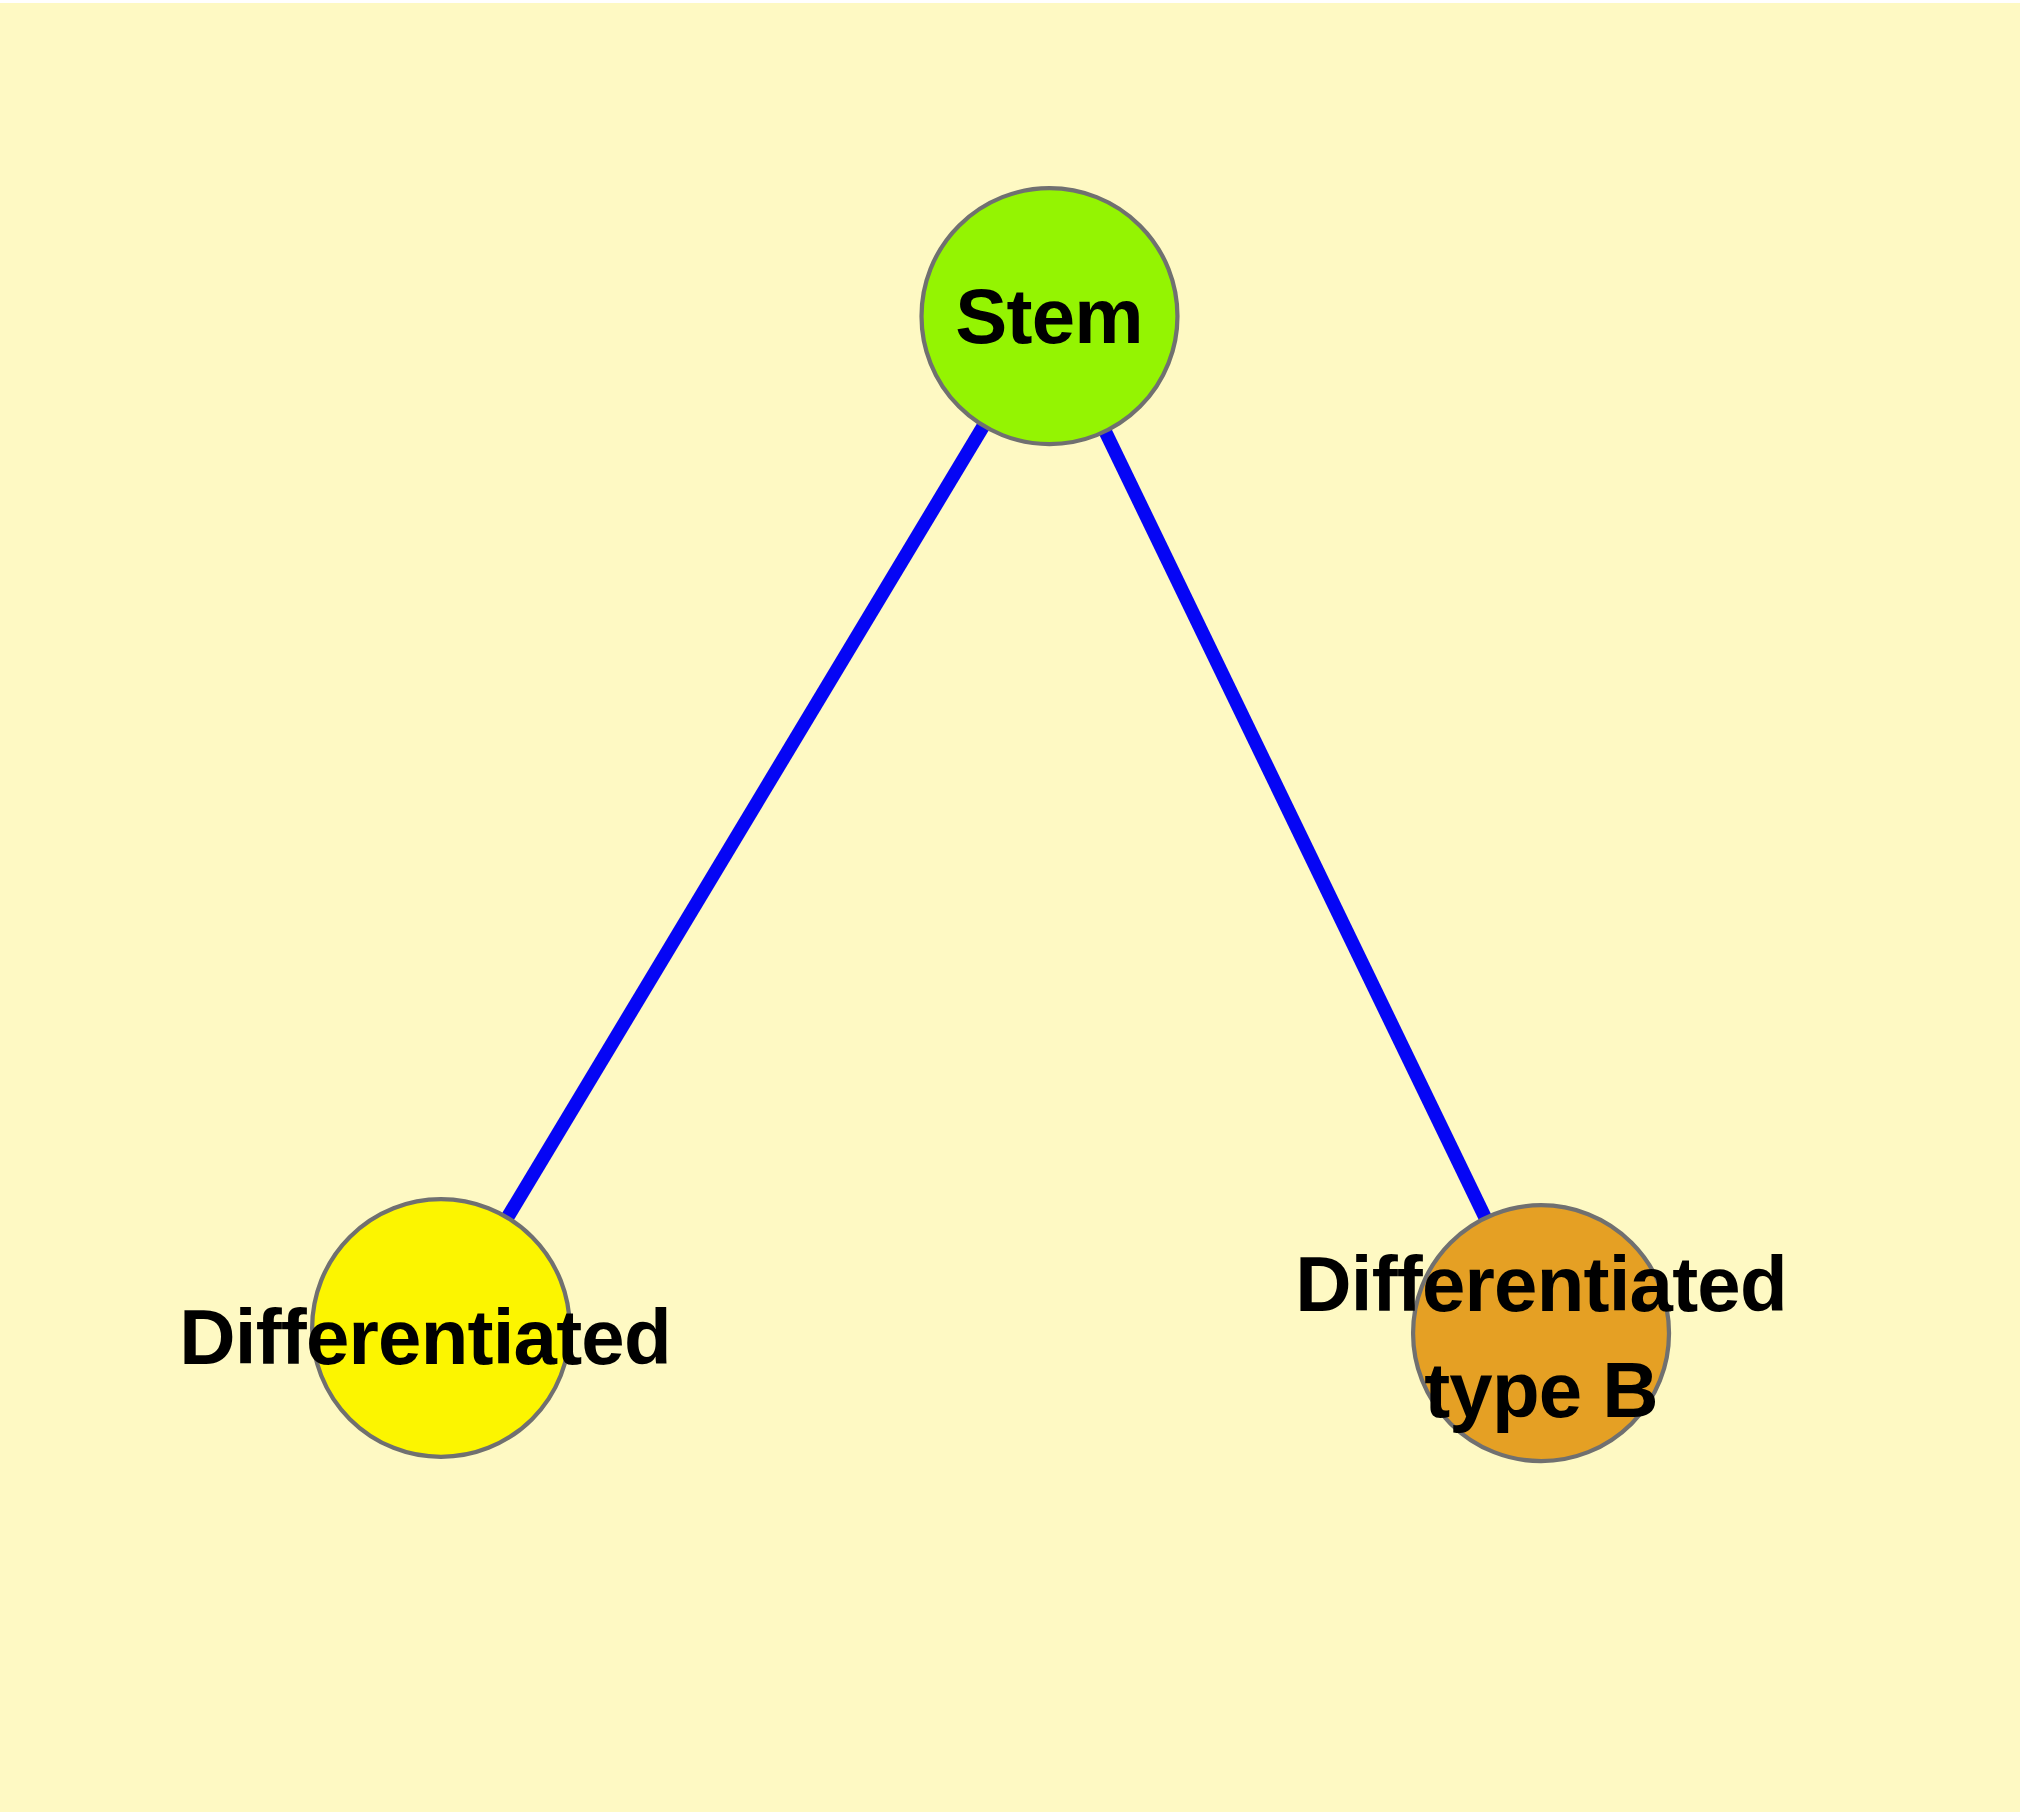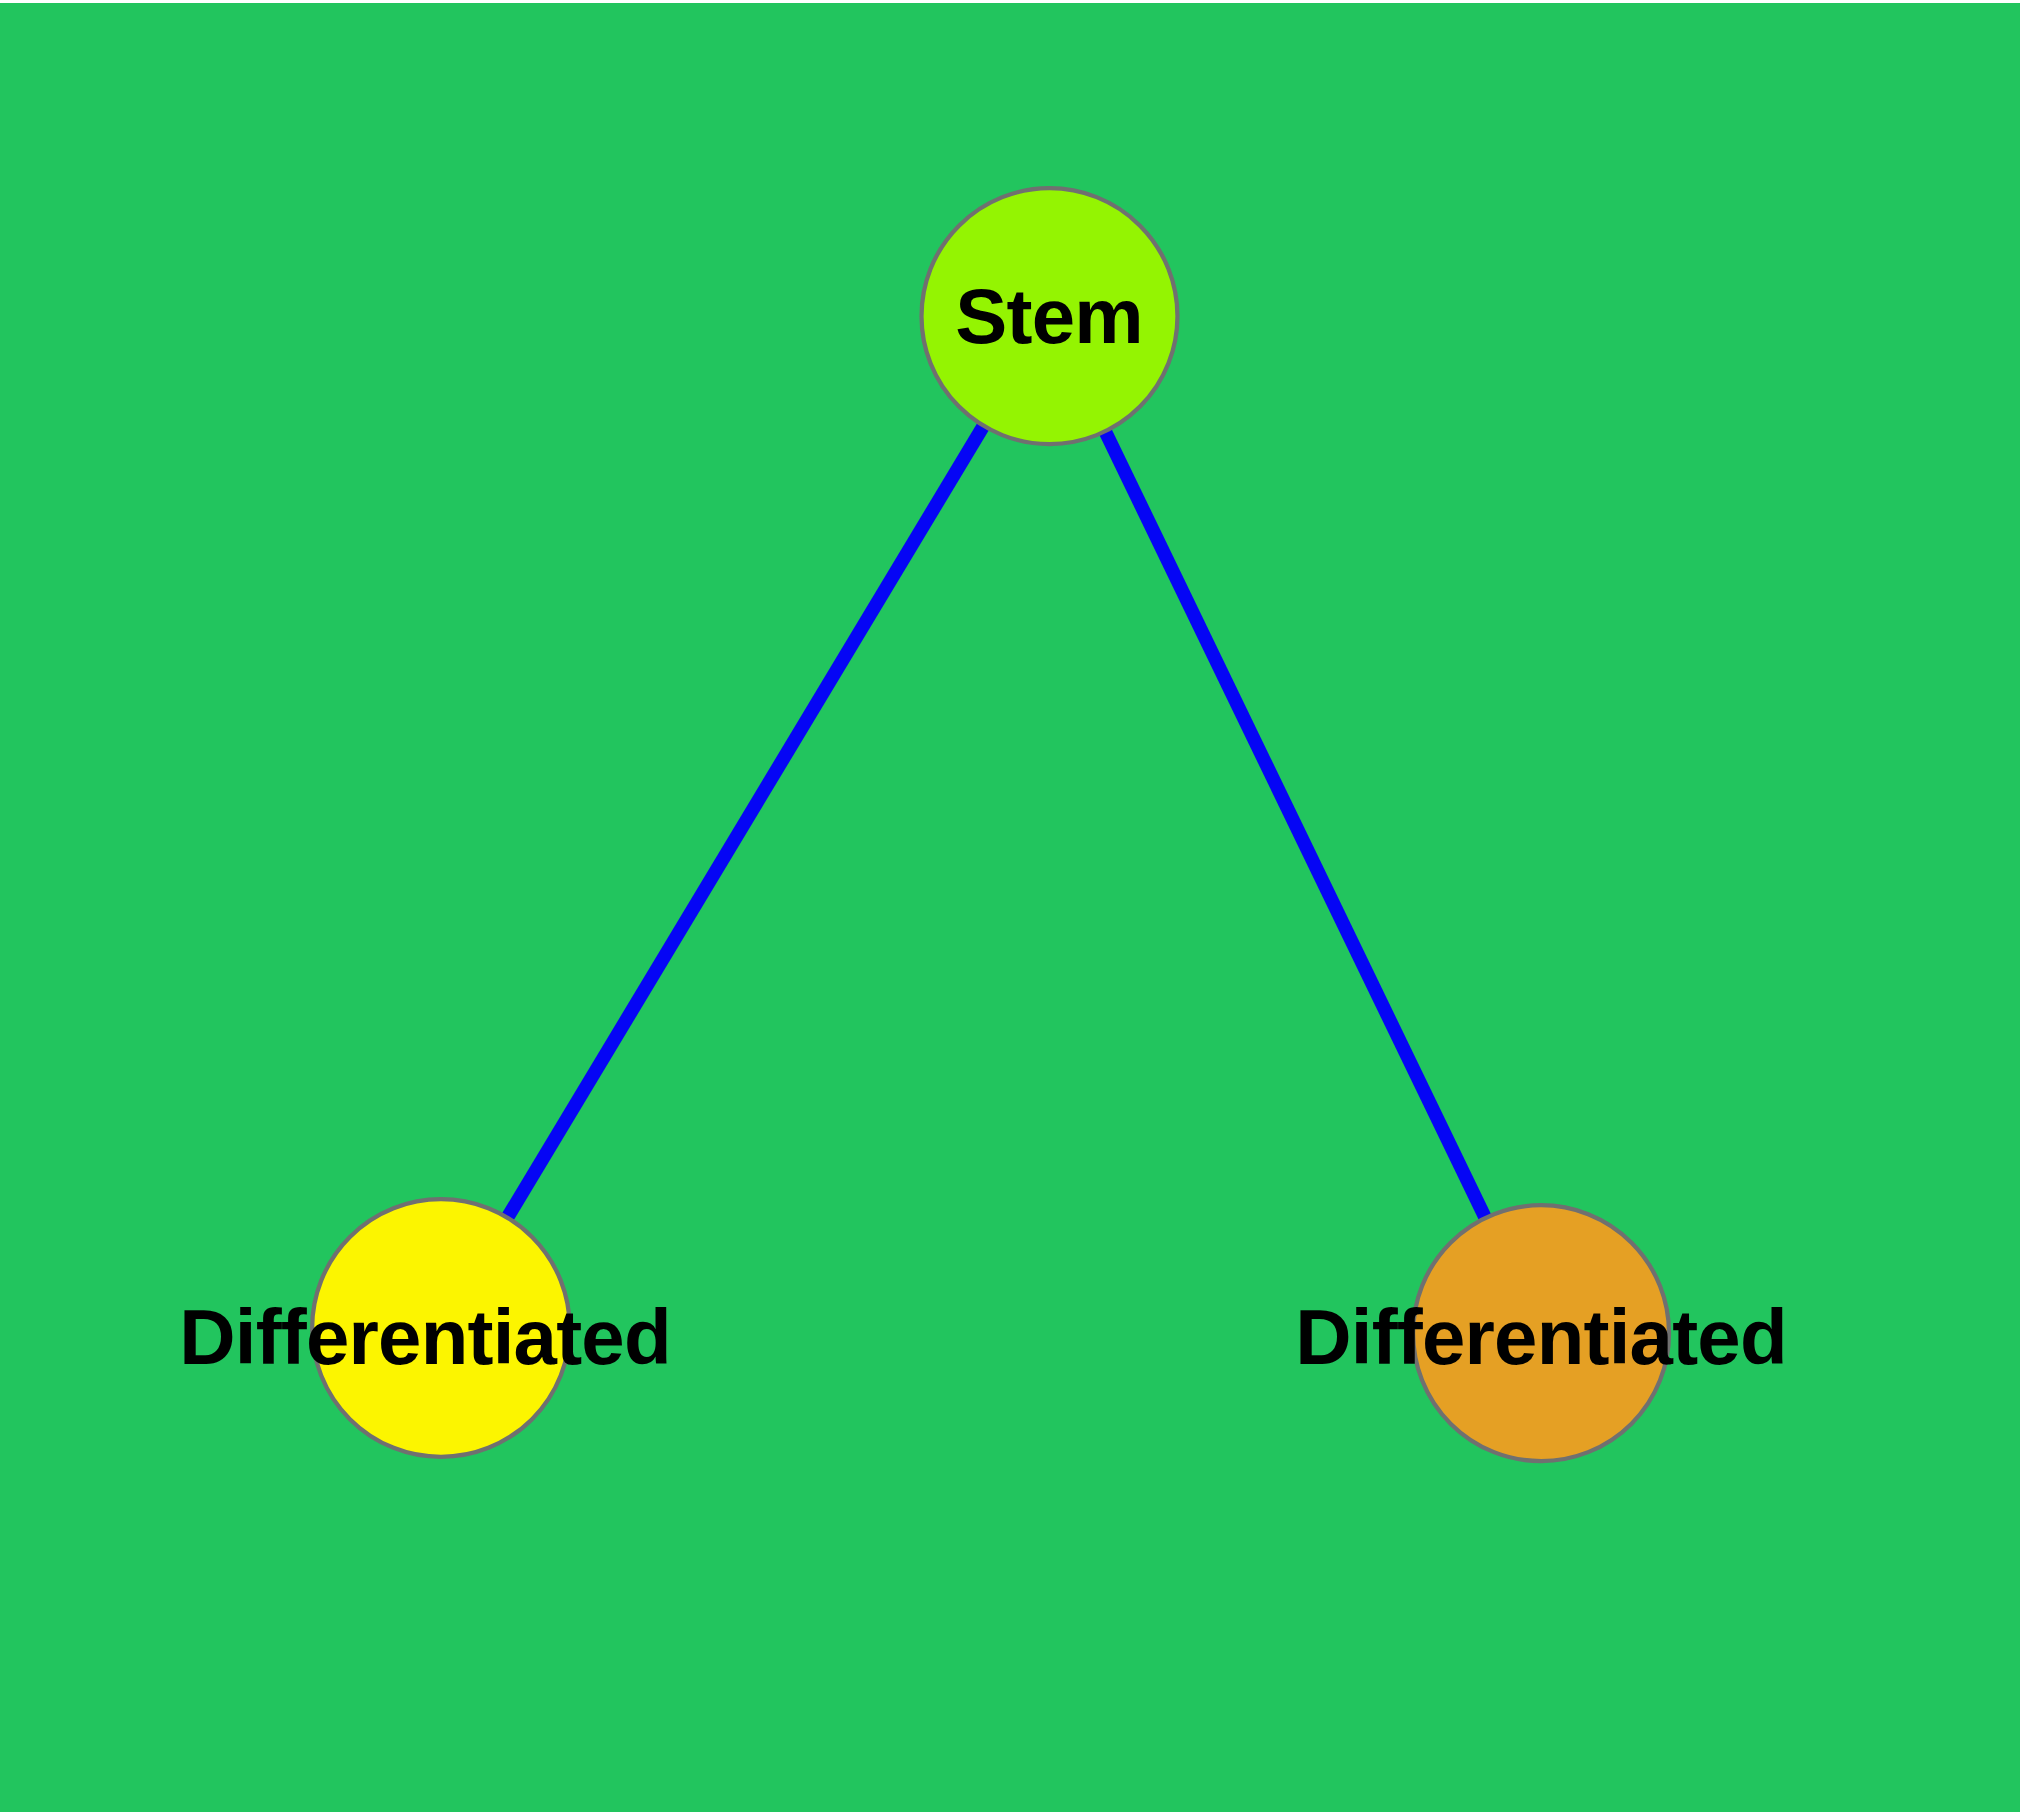--- a/index.html
+++ b/index.html
@@ -37,21 +37,21 @@
     font-size: 78px;
     line-height: 106px;
     white-space: nowrap;
     letter-spacing: -0.8px;
   }
   .label-line { display: block; }
 </style>
 </head>
 <body>
 
-<div id="diagram-canvas" style="background: #22c55e;">
+<div id="diagram-canvas" style="background: #fef9c3;">
 
   <svg id="graph-svg" viewBox="0 0 2384 2138" xmlns="http://www.w3.org/2000/svg">
       <line x1="1238" y1="373" x2="520" y2="1567" stroke="#0505F5" stroke-width="16"></line>
       <line x1="1238" y1="373" x2="1818" y2="1573" stroke="#0505F5" stroke-width="16"></line>
       <circle cx="1238" cy="373" r="151" fill="#94F402" stroke="#707070" stroke-width="5"></circle>
       <circle cx="520" cy="1567" r="152" fill="#FCF500" stroke="#707070" stroke-width="5"></circle>
       <circle cx="1818" cy="1573" r="151" fill="#E5A024" stroke="#707070" stroke-width="5"></circle>
     </svg>
 
   <div id="top-strip" style="background: rgb(255, 255, 255); height: 2.5px;"></div>
@@ -59,16 +59,17 @@
   <div class="node-label" style="left: 1049px; top: 316px; color: rgb(0, 0, 0);">
     <span class="label-line">Stem</span>
   </div>
 
   <div class="node-label" style="left: 425px; top: 1337px; color: rgb(0, 0, 0);">
     <span class="label-line">Differentiated</span>
   </div>
 
   <div class="node-label" style="left: 1541px; top: 1337px; color: rgb(0, 0, 0);">
     <span class="label-line">Differentiated</span>
+    <span class="label-line">type B</span>
   </div>
 
 </div>
 
 
 </body></html>

